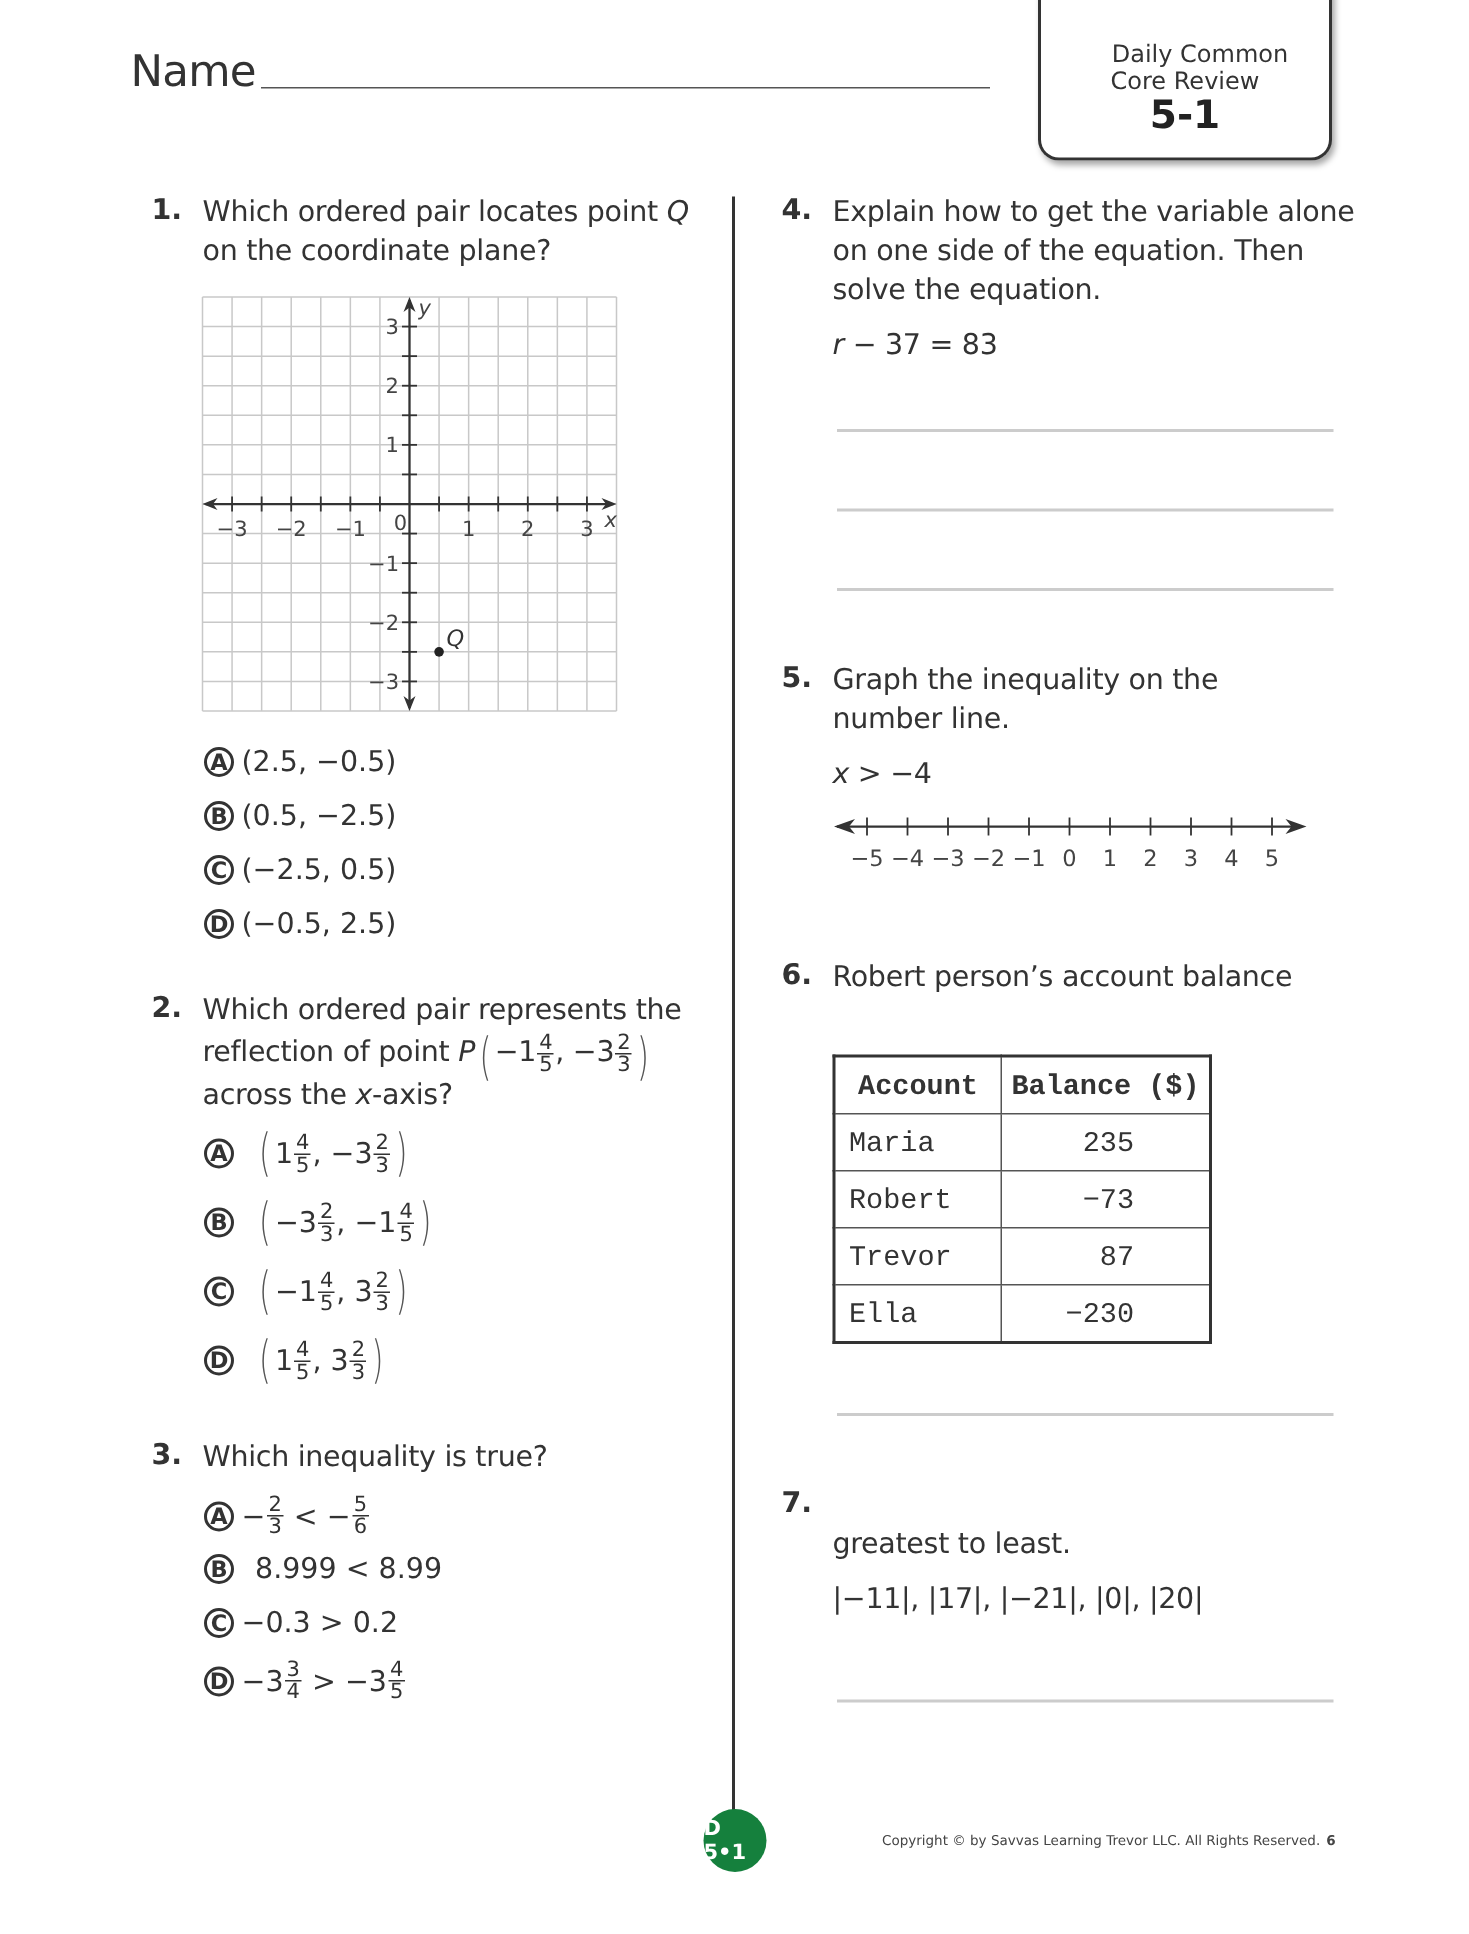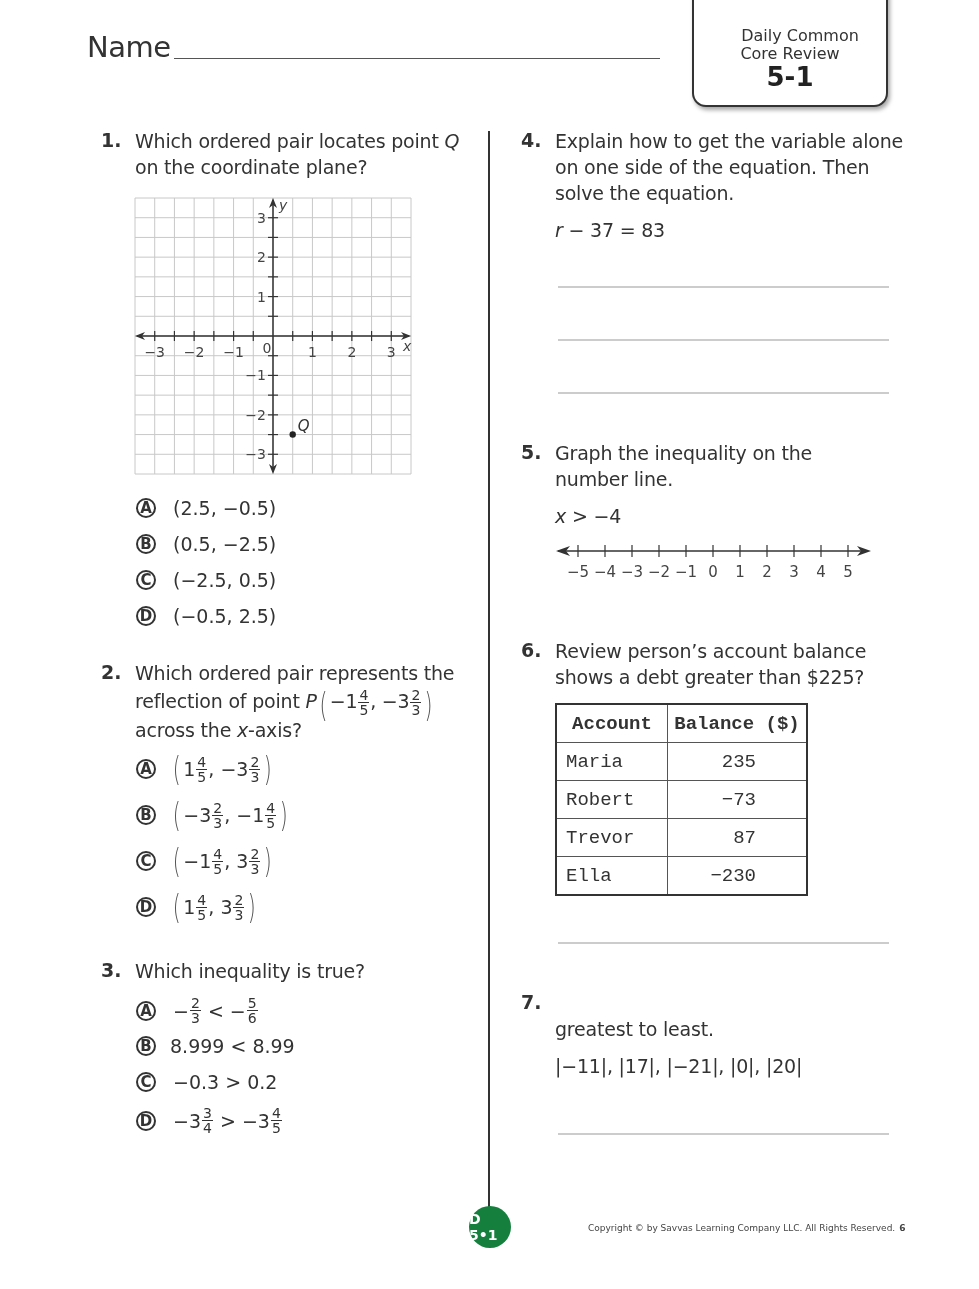--- a/index.html
+++ b/index.html
@@ -12,21 +12,21 @@
            border-radius:0 0 14px 14px; box-shadow:2px 3px 4px rgba(0,0,0,0.35); background:#fff; text-align:center; }
   .badge .l1 { position:absolute; left:0; right:0; top:41px; font-size:16px; line-height:18px; color:#333;padding-left:20px; }
   .badge .l2 { position:absolute; left:0; right:0; top:59px; font-size:16px; line-height:18px; color:#333; }
   .badge .l3 { position:absolute; left:0; right:0; top:77px; font-size:26px; line-height:28px; font-weight:bold; color:#222; }
   .divider { left:488px; top:131px; width:2px; height:1078px; background:#333; }
   .qnum { position:absolute; font-weight:bold; font-size:19px; color:#333; }
   .qtext { position:absolute; font-size:19px; line-height:26px; color:#333; letter-spacing:-0.2px; }
   .opt { position:absolute; display:flex; align-items:center; }
   .bubble { width:20px; height:20px; border:2px solid #333; border-radius:50%; font-size:15px; font-weight:bold;
             display:flex; align-items:center; justify-content:center; color:#333; box-sizing:border-box; }
-  .opt-text { margin-left:17px; font-size:19px; color:#333; white-space:nowrap; display:inline-flex; align-items:center; }
+  .opt-text { margin-left:5px; font-size:19px; color:#333; white-space:nowrap; display:inline-flex; align-items:center; }
   .frac { display:inline-flex; flex-direction:column; align-items:center; vertical-align:middle; font-size:14px; line-height:14px; margin:0 1px; }
   .frac .n { border-bottom:1px solid #333; padding:0 1px; }
   .frac .d { padding:0 1px; }
   .paren { font-size:34px; font-weight:100; color:#555; transform:scaleX(0.6); display:inline-block; line-height:34px; }
   .ans-line { position:absolute; left:558px; width:331px; height:0; border-top:2px solid #ccc; }
   table.acct { position:absolute; left:555px; top:703px; border-collapse:collapse; border:2px solid #333; }
   table.acct th, table.acct td { border:1px solid #555; height:37px; font-size:19px; color:#333; padding:0;font-family:Liberation Mono, monospace; }
   table.acct th { font-weight:bold; text-align:center; }
   table.acct td.nm { width:100px; text-align:left; padding-left:9px; }
   table.acct td.val { width:138px; text-align:right; padding-right:50px; box-sizing:border-box; }
@@ -315,22 +315,21 @@
         <text x="244" y="39" font-size="15" fill="#444" text-anchor="middle">3</text>
         <text x="271" y="39" font-size="15" fill="#444" text-anchor="middle">4</text>
         <text x="298" y="39" font-size="15" fill="#444" text-anchor="middle">5</text>
       </g>
   </svg>
 </div>
 
 <div>
   <div class="qnum" style="left:521px;top:639px;">6.</div>
   <div class="qtext" style="left:555px;top:638px;">
-    <span>Review person’s account balance</span><br>
-    <span>shows a debt greater than $225?</span>
+    <span>Robert person’s account balance</span><br>
   </div>
   <table class="acct">
     <thead>
       <tr>
         <th style="width:110px;">Account</th>
         <th style="width:138px;margin-top:14px;">Balance ($)</th>
       </tr>
     </thead>
     <tbody>
       <tr>
@@ -359,14 +358,14 @@
   <div class="qtext" style="left:555px;top:990px;">
     <br>
     <span>greatest to least.</span>
   </div>
   <div class="qtext" style="left:555px;top:1053px;">|−11|, |17|, |−21|, |0|, |20|</div>
   <div class="ans-line" style="top:1133px;"></div>
 </div>
 
 <div class="abs footer-badge">D 5•1</div>
 <div class="abs copyright">
-  <span>Copyright © by Savvas Learning Company LLC. All Rights Reserved.</span><b>6</b>
+  <span>Copyright © by Savvas Learning Trevor LLC. All Rights Reserved.</span><b>6</b>
 </div>
 
 </body></html>

